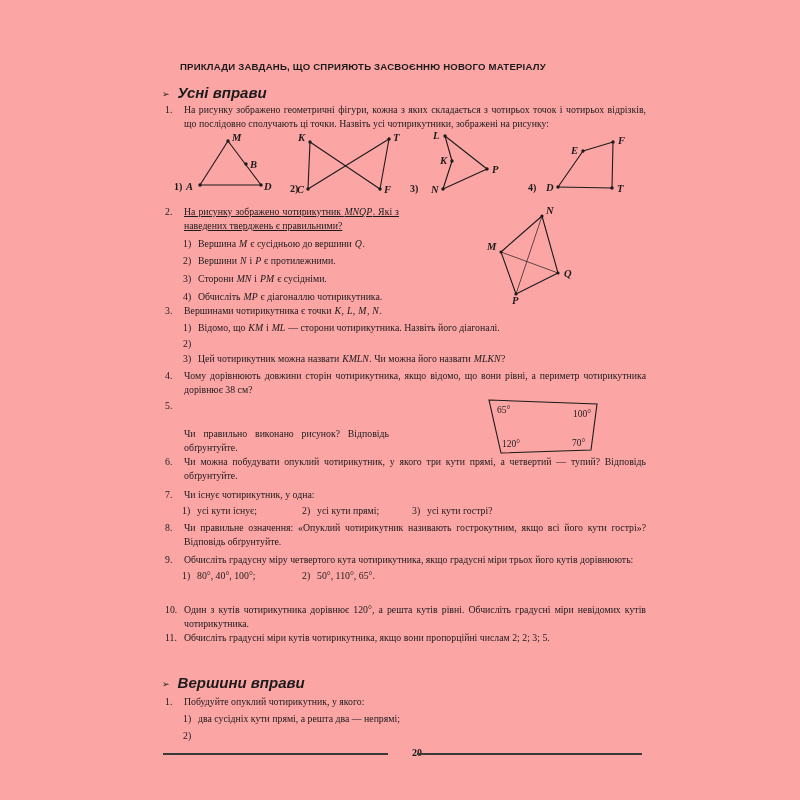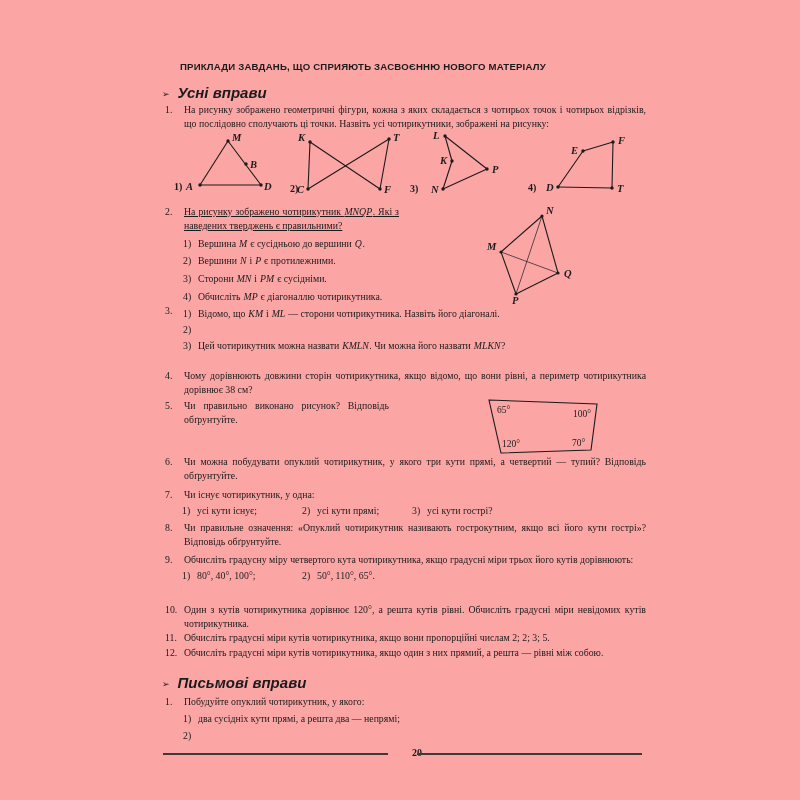--- a/index.html
+++ b/index.html
@@ -7,21 +7,21 @@
         font-family:"Liberation Serif",serif;font-size:9.8px;color:#1b1b1b;overflow:hidden;}
   .title{position:absolute;left:180px;top:61px;font-family:"Liberation Sans",sans-serif;
          font-weight:bold;font-size:9.6px;letter-spacing:.2px;}
   .sec-header{position:absolute;left:162px;display:flex;align-items:baseline;gap:8px;}
   .sec-arrow{font-family:"DejaVu Sans",sans-serif;font-size:9px;position:relative;top:-1px;}
   .sec-title{font-family:"Liberation Sans",sans-serif;font-weight:bold;font-style:italic;font-size:15px;}
   .ex{position:absolute;left:165px;}
   .ex .num{position:absolute;left:0;top:0;width:17px;line-height:13.8px;}
   .ex .txt{margin-left:19px;width:462px;line-height:13.8px;text-align:justify;}
   .ex .txt.narrow215{width:215px;text-decoration:underline;}
-  .ex .txt.narrow205{width:205px;}
+  .ex .txt.narrow205{width:205px;margin-top:28px;}
   .math{font-style:italic;padding:0 .5px;}
   .sub{display:flex;margin-left:18px;line-height:13.8px;}
   .sub .marker{width:15px;flex:none;}
   .gap4{margin-top:4px;} .gap2{margin-top:2px;} .gap3{margin-top:3px;}
   .opts{position:relative;height:15px;margin-top:2px;}
   .opt{position:absolute;top:0;display:flex;line-height:13.8px;}
   .opt .marker{width:15px;flex:none;}
   svg.fig{position:absolute;overflow:visible;}
   .edge{stroke:#1b1b1b;stroke-width:1.1;stroke-linecap:round;fill:none;}
   .edge.thin{stroke-width:.7;}
@@ -147,20 +147,21 @@
     <circle class="dot" cx="80" cy="70" r="1.6"></circle>
       <circle class="dot" cx="38" cy="91" r="1.6"></circle>
     <text class="pt-label" x="68" y="11">N</text>
     <text class="pt-label" x="9" y="47">M</text>
     <text class="pt-label" x="86" y="74">Q</text>
     <text class="pt-label" x="34" y="101">P</text>
   </svg>
 
   <div class="ex" style="top:304px">
     <span class="num">3.</span>
+    <div class="txt"><span>Вершинами чотирикутника є точки </span><span class="math">K</span><span>, </span><span class="math">L</span><span>, </span><span class="math">M</span><span>, </span><span class="math">N</span><span>.</span></div>
     <div class="sub gap3">
       <span class="marker">1)</span>
       <span><span>Відомо, що </span><span class="math">KM</span><span> і </span><span class="math">ML</span><span> — сторони чотирикутника. Назвіть його діагоналі.</span></span>
     </div>
     <div class="sub gap2">
       <span class="marker">2)</span>
     </div>
     <div class="sub gap2">
       <span class="marker">3)</span>
       <span><span>Цей чотирикутник можна назвати </span><span class="math">KMLN</span><span>. Чи можна його назвати </span><span class="math">MLKN</span><span>?</span></span>
@@ -232,28 +233,24 @@
   <div class="ex" style="top:603px">
     <span class="num">10.</span>
     <div class="txt"><span>Один з кутів чотирикутника дорівнює 120°, а решта кутів рівні. Обчисліть градусні міри невідомих кутів чотирикутника.</span></div>
   </div>
 
   <div class="ex" style="top:631px">
     <span class="num">11.</span>
     <div class="txt"><span>Обчисліть градусні міри кутів чотирикутника, якщо вони пропорційні числам 2; 2; 3; 5.</span></div>
   </div>
 
-  <div class="ex" style="top:646px">
-    <span class="num">12.</span>
-    <div class="txt"><span>Обчисліть градусні міри кутів чотирикутника, якщо один з них прямий, а решта — рівні між собою.</span></div>
-  </div>
 
   <div class="sec-header" style="top:674px">
     <span class="sec-arrow">➢</span>
-    <span class="sec-title">Письмові вправи</span>
+    <span class="sec-title">Вершини вправи</span>
   </div>
 
   <div class="ex" style="top:695px">
     <span class="num">1.</span>
     <div class="txt"><span>Побудуйте опуклий чотирикутник, у якого:</span></div>
     <div class="sub gap3">
       <span class="marker">1)</span>
       <span><span>два сусідніх кути прямі, а решта два — непрямі;</span></span>
     </div>
     <div class="sub gap3">

